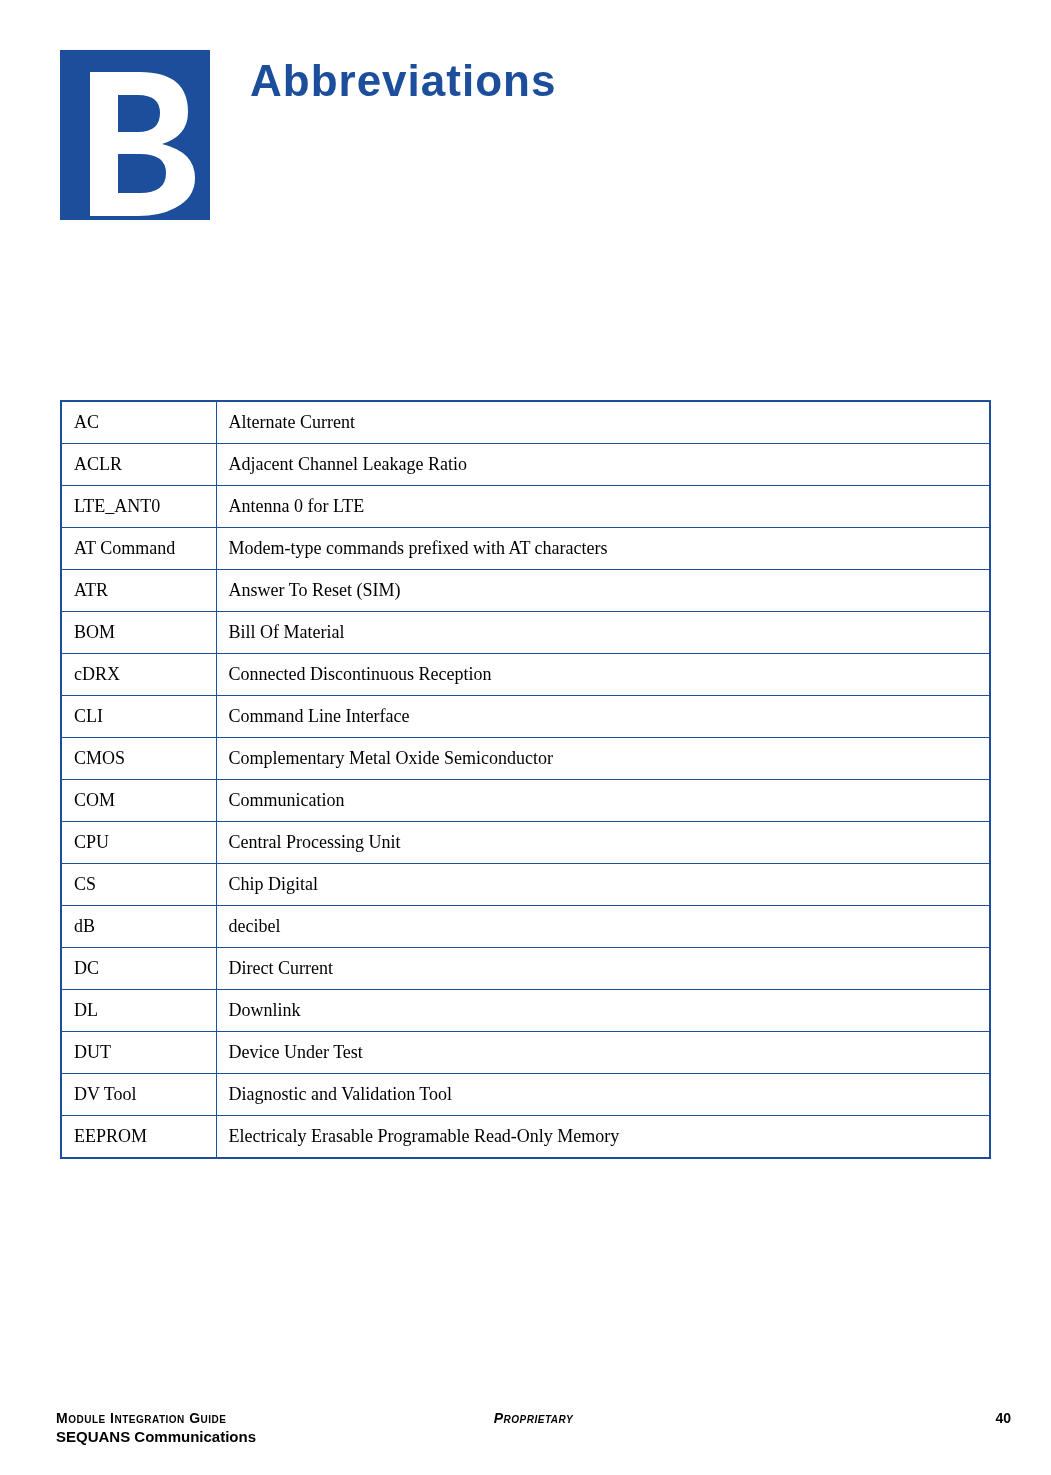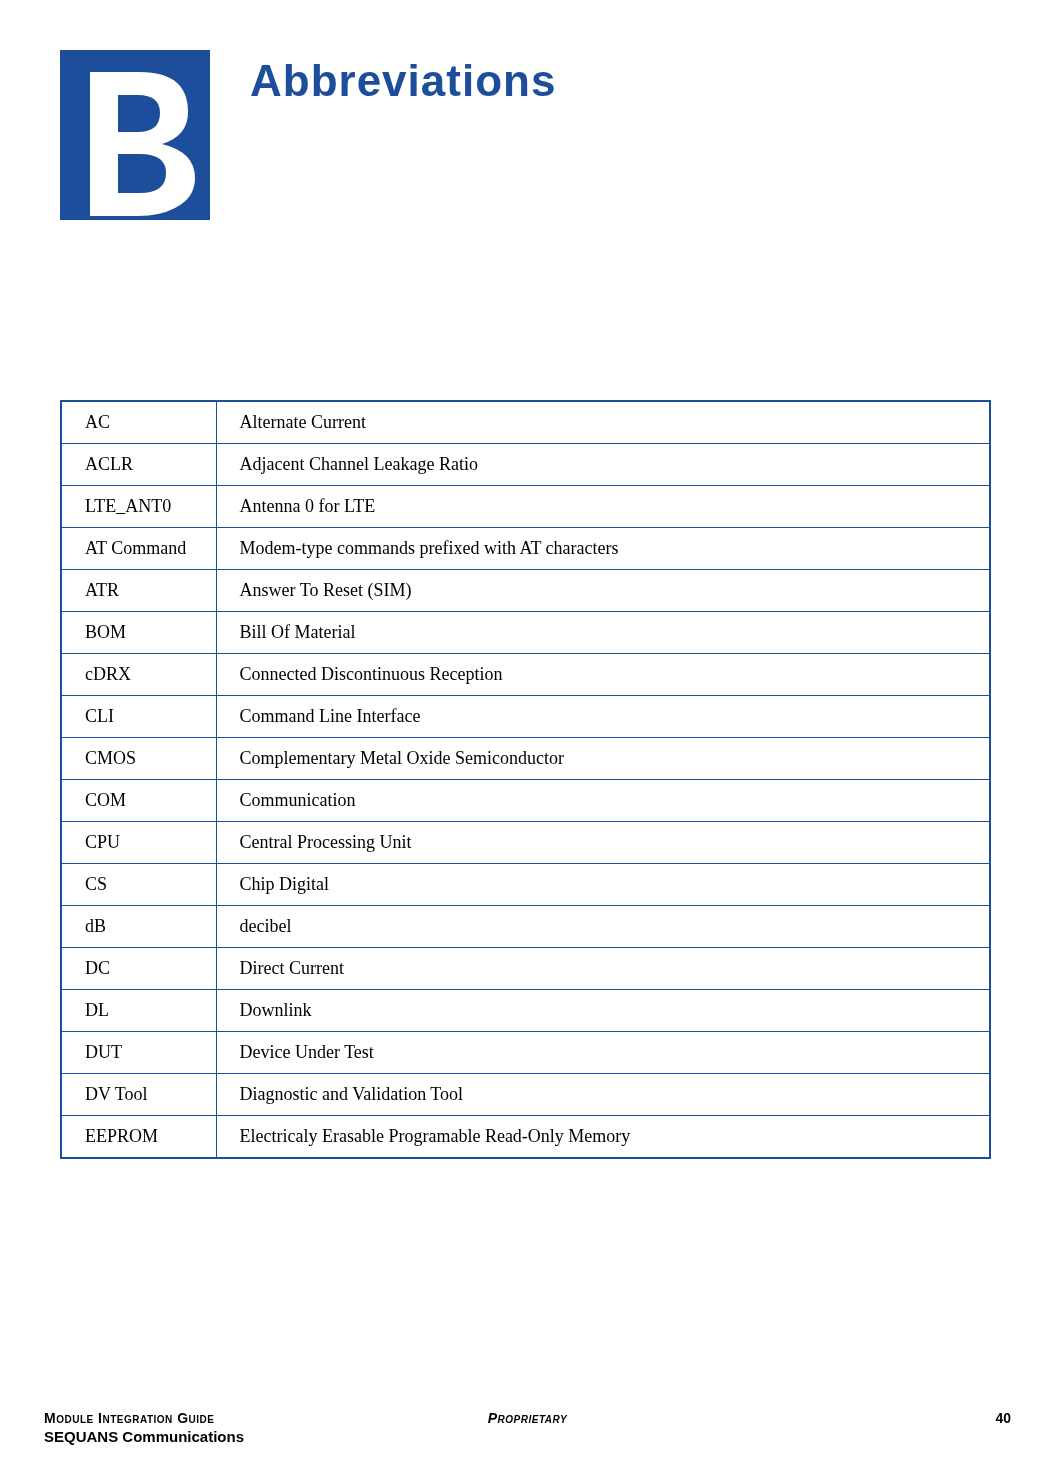--- a/index.html
+++ b/index.html
@@ -33,31 +33,31 @@
     letter-spacing: 1px;
     margin-top: 6px;
   }
   table.abbr {
     width: 100%;
     border-collapse: collapse;
     border: 2px solid #1c4e9b;
   }
   table.abbr td {
     border: 1px solid #1c4e9b;
-    padding: 10px 23px;
+    padding: 10px 12px;
     font-size: 18px;
     vertical-align: middle;
     color: #000;
   }
   table.abbr td.term {
     width: 155px;
   }
   .footer {
     position: absolute;
-    left: 4px;
+    left: 16px;
     right: 0;
     bottom: 30px;
     padding: 0 40px;
     font-family: Arial, Helvetica, sans-serif;
   }
   .footer-line1 {
     display: flex;
     justify-content: space-between;
     align-items: baseline;
     font-size: 14px;

